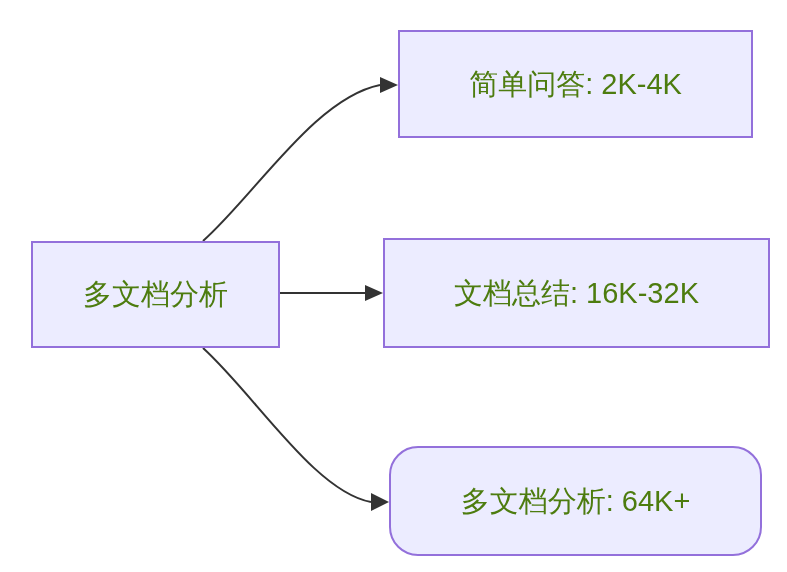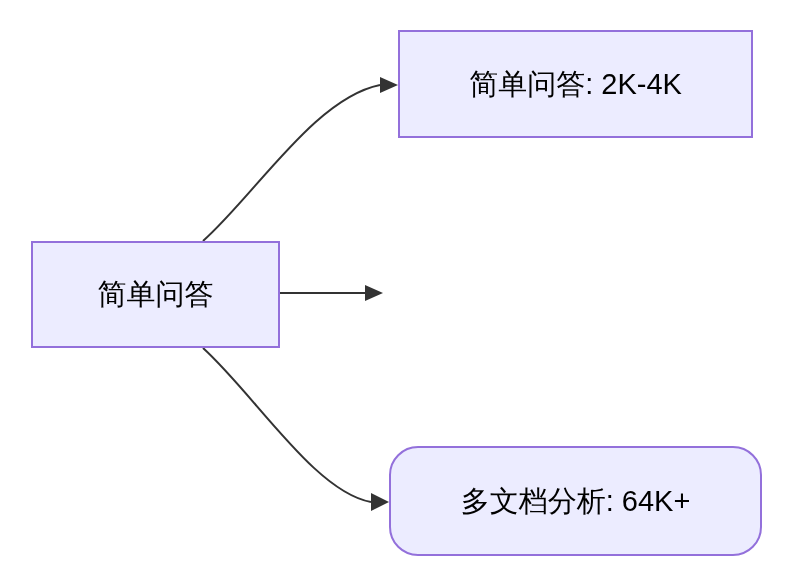--- a/index.html
+++ b/index.html
@@ -32,21 +32,21 @@
     stroke: none;
   }
   .node {
     position: absolute;
     box-sizing: border-box;
     background: #ECECFF;
     border: 2px solid #9370DB;
     display: flex;
     align-items: center;
     justify-content: center;
-    color: #000000;
+    color: #4d7c0f;
     font-size: 29px;
     line-height: 1.2;
     white-space: nowrap;
   }
   .node-root   { left: 31px;  top: 241px; width: 249px; height: 107px; }
   .node-b1     { left: 398px; top: 30px;  width: 355px; height: 108px; }
   .node-b2     { left: 383px; top: 238px; width: 387px; height: 110px; }
   .node-b3     { left: 389px; top: 446px; width: 373px; height: 110px; border-radius: 29px; }
 </style>
 </head>
@@ -60,25 +60,28 @@
     <polygon class="arrowhead" points="380,77 398,85 380,93"></polygon>
 
     <path class="edge" d="M 280 293 L 366 293"></path>
     <polygon class="arrowhead" points="365,285 383,293 365,301"></polygon>
 
     <path class="edge" d="M 203 348 C 255 395, 315 492, 371 502"></path>
     <polygon class="arrowhead" points="371,493 389,502 371,511"></polygon>
   </svg>
 
   <div class="node node-root">
-    <span>简单问答</span>
+    <span>多文档分析</span>
   </div>
 
   <div class="node node-b1">
     <span>简单问答: 2K-4K</span>
   </div>
 
+  <div class="node node-b2">
+    <span>文档总结: 16K-32K</span>
+  </div>
 
   <div class="node node-b3">
     <span>多文档分析: 64K+</span>
   </div>
 
 </div>
 
 </body></html>

